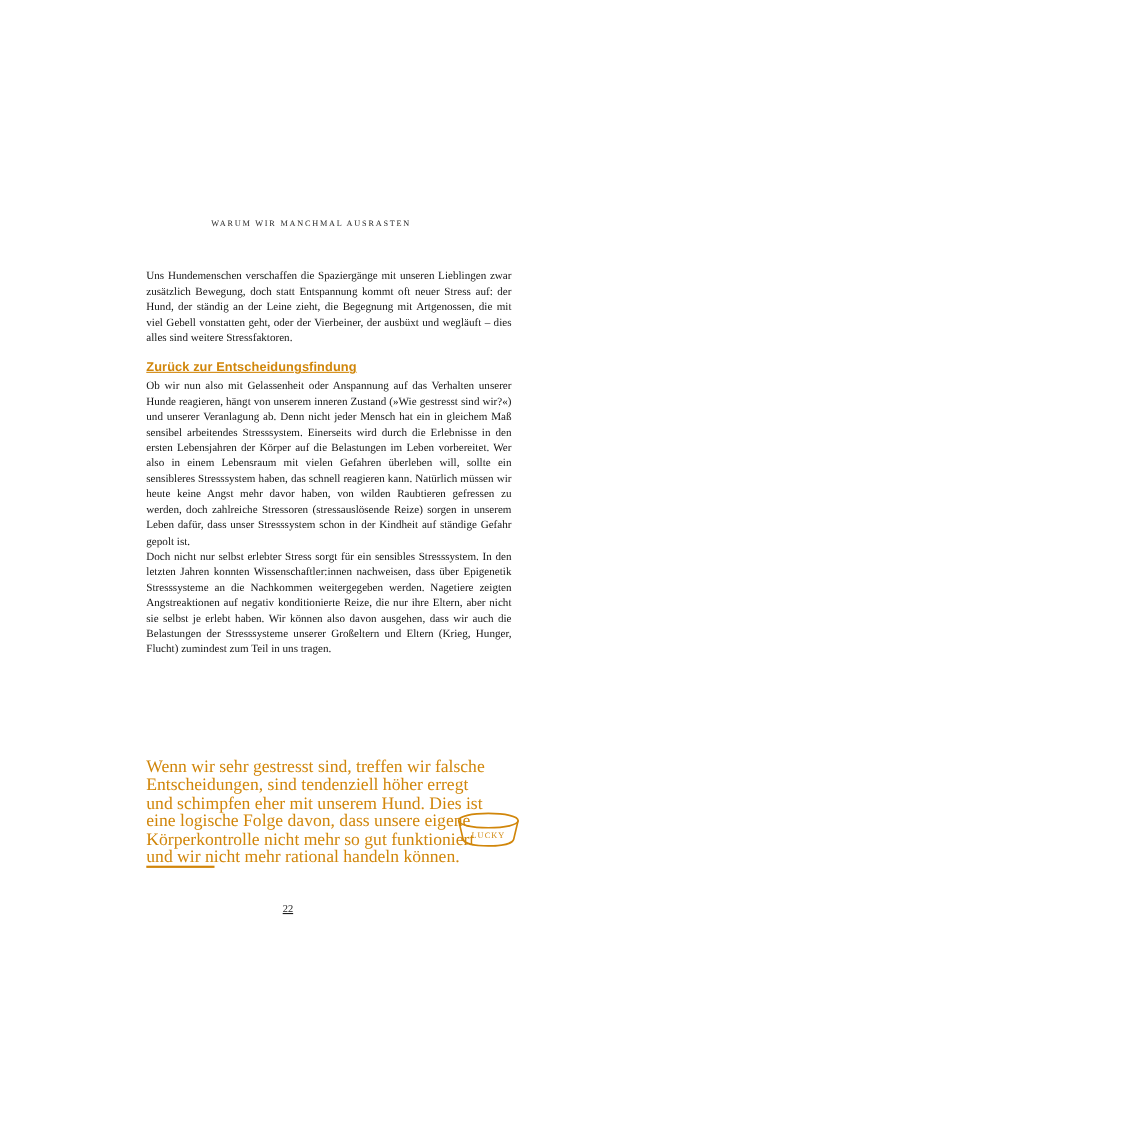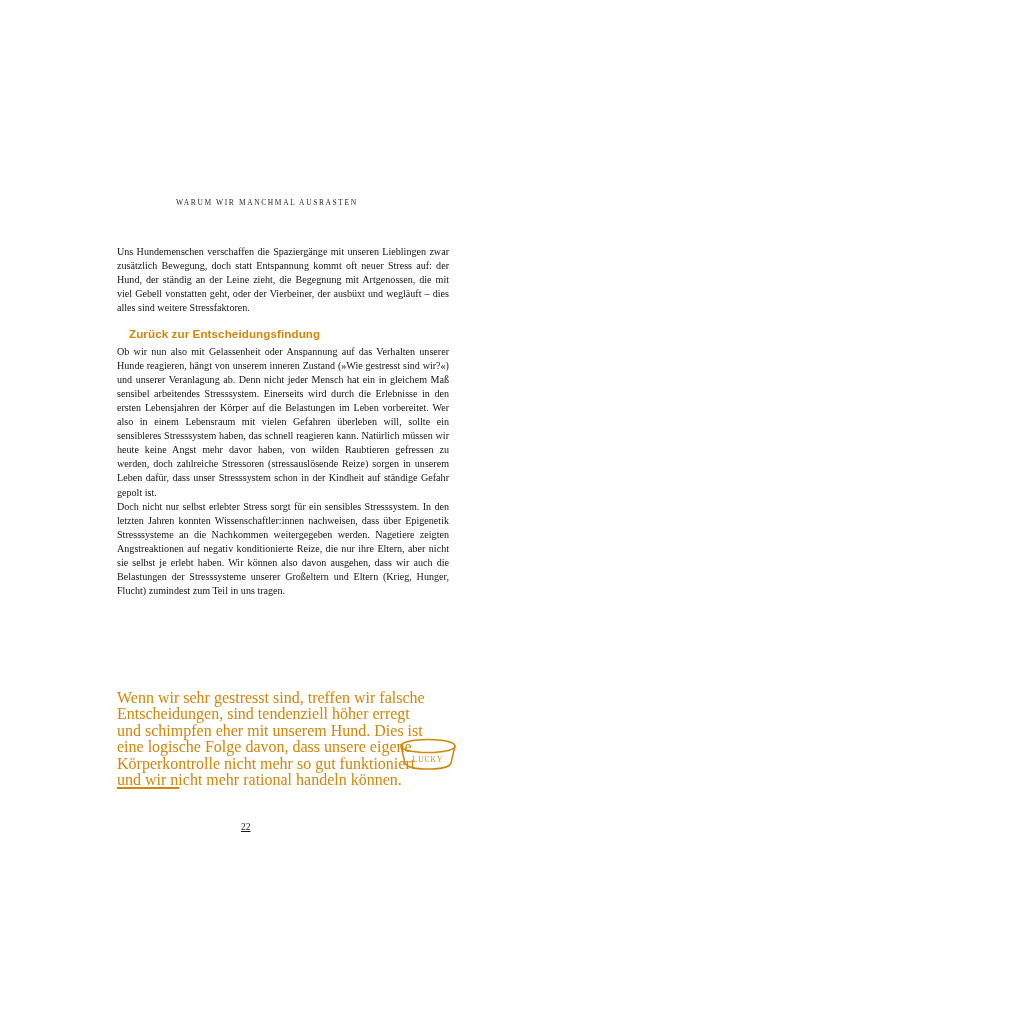--- a/index.html
+++ b/index.html
@@ -13,21 +13,21 @@
     height: 1024px;
     background: #ffffff;
     overflow: hidden;
     font-family: "Liberation Serif", serif;
     color: #141414;
   }
 
   
   .left-page {
     position: absolute;
-    left: 0;
+    left: 16px;
     top: 0;
     width: 512px;
     height: 1024px;
     padding-left: 48px;
   }
   .right-page {
     position: absolute;
     left: 512px;
     top: 0;
     width: 512px;
@@ -62,23 +62,24 @@
   .col p {
     margin: 0 0 0 0;
     text-indent: 0;
   }
 
   h2.sub {
     font-family: "Liberation Sans", sans-serif;
     font-weight: bold;
     font-size: 11.6px;
     color: #d1860a;
-    margin: 12px 0 3px 12px;
+    margin: 12px 0 3px 0;
     letter-spacing: 0.1px;
     text-align: left;
+    text-decoration: underline;
   }
 
   
   .pullquote {
     position: absolute;
     left: 117px;
     top: 690px;
     width: 320px;
     font-family: Liberation Serif, serif;
     font-size: 16px;

